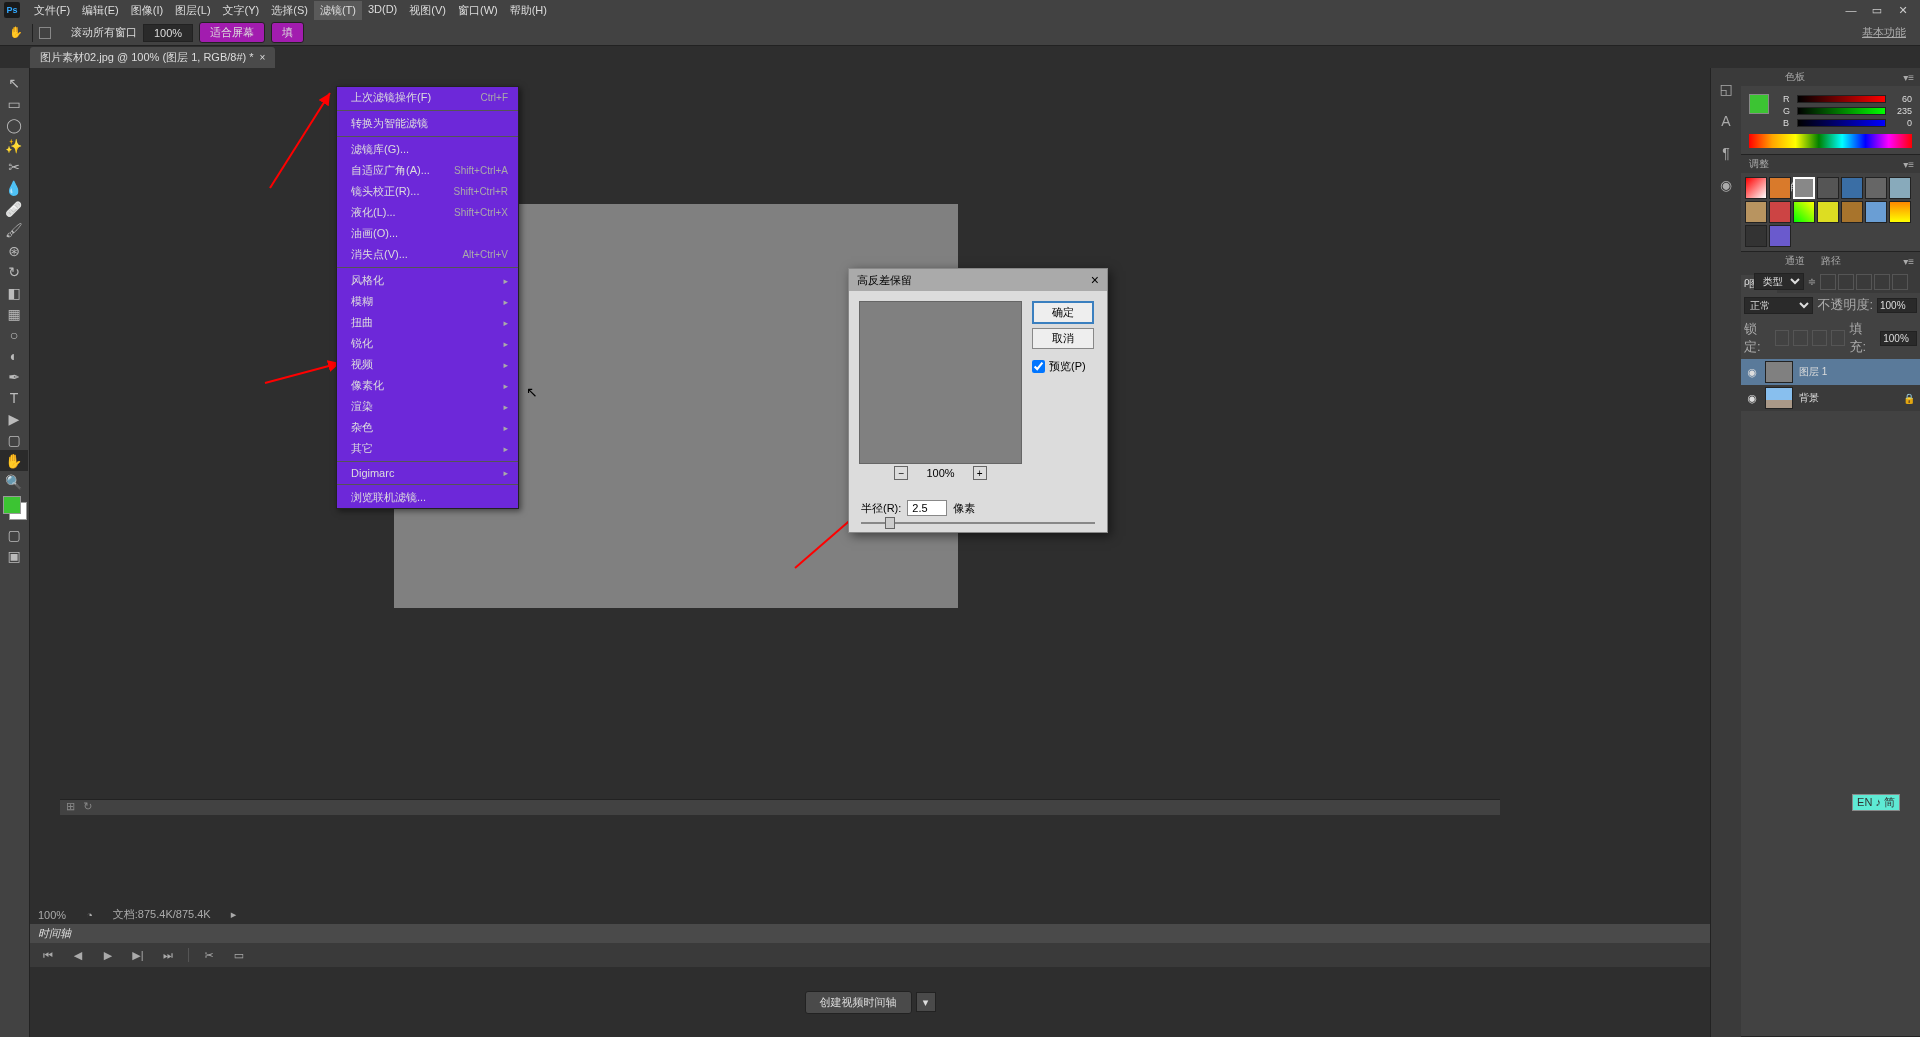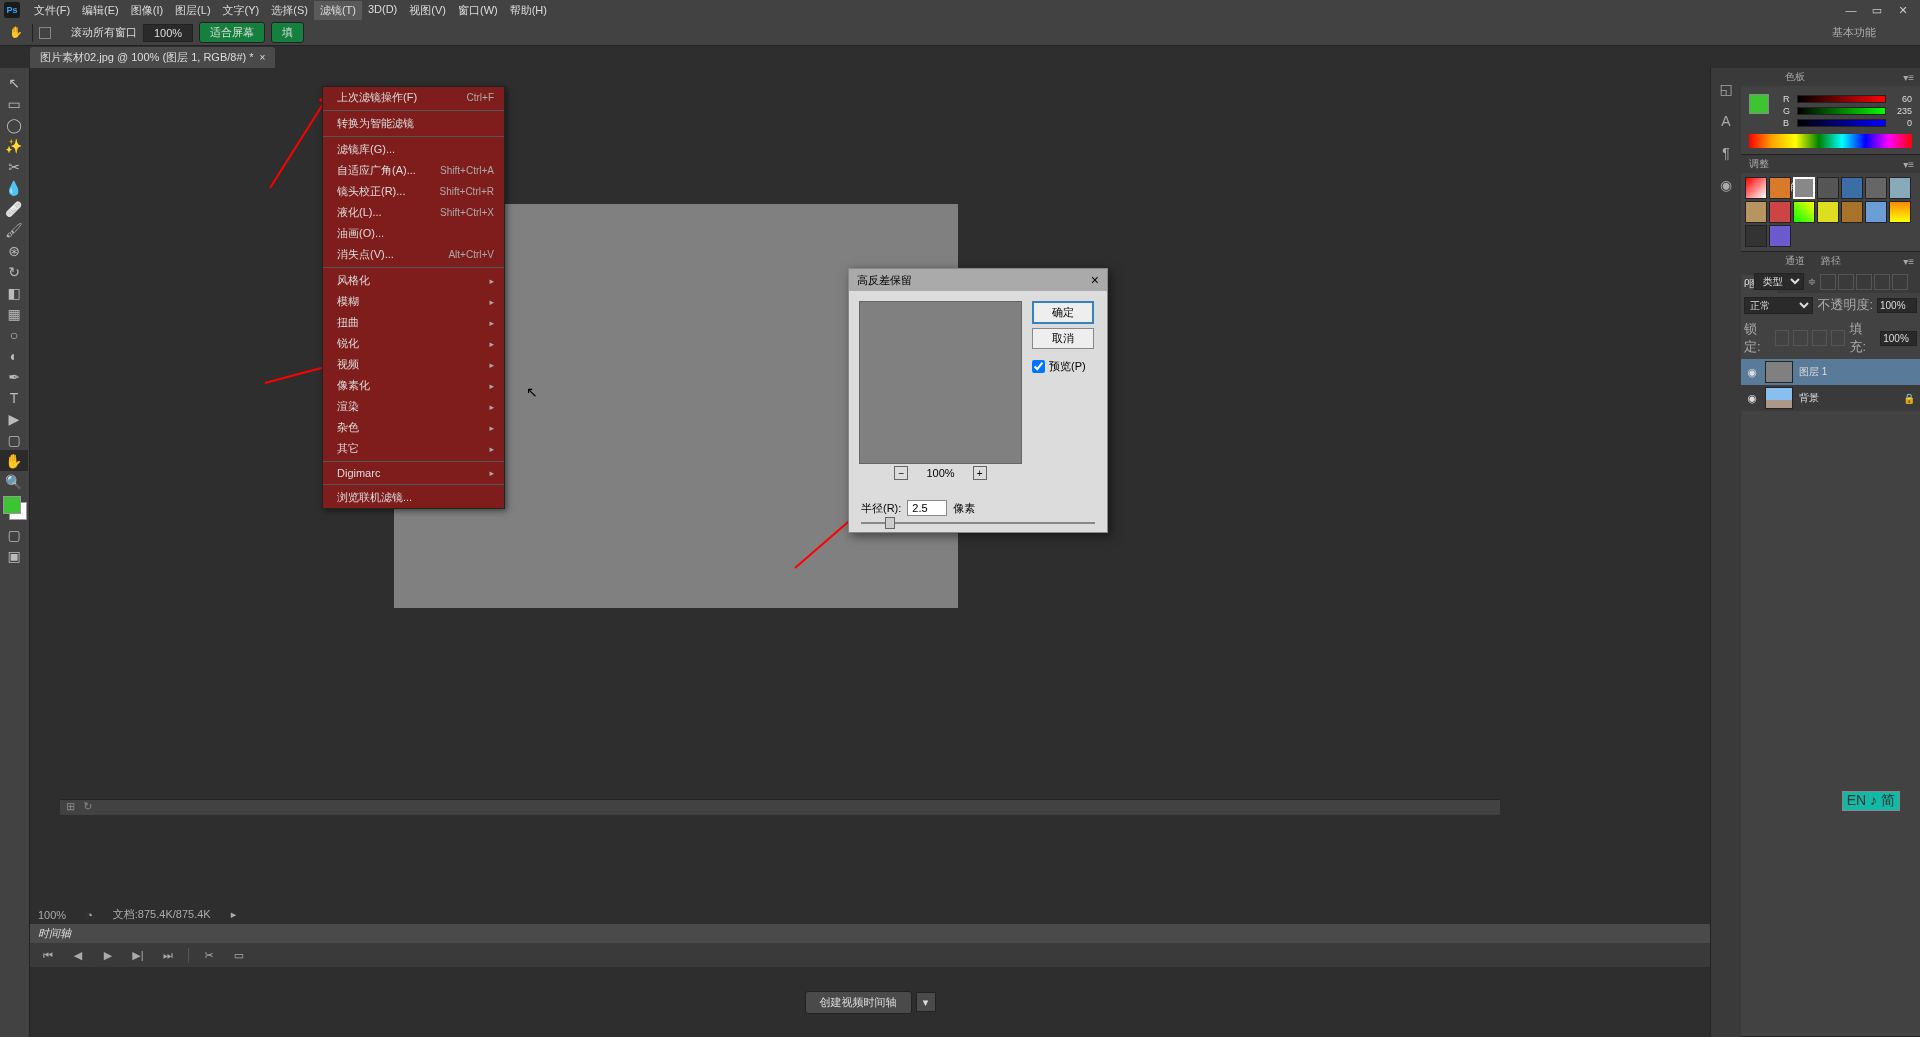--- a/index.html
+++ b/index.html
@@ -12,22 +12,22 @@
 .menu-item { padding: 2px 6px; color: #ddd; cursor: pointer; }
 .menu-item.active { background: #5a5a5a; }
 .window-controls { margin-left: auto; display: flex; }
 .win-btn { width: 26px; height: 18px; display: flex; align-items: center; justify-content: center; font-size: 11px; color: #ccc; }
 
 
 .options-bar { height: 26px; background: #424242; border-bottom: 1px solid #222; display: flex; align-items: center; padding: 0 6px; gap: 6px; }
 .tool-icon-small { width: 20px; height: 20px; display: flex; align-items: center; justify-content: center; }
 .option-check { display: flex; align-items: center; gap: 20px; }
 .option-input { background: #2a2a2a; border: 1px solid #222; color: #ddd; padding: 2px 6px; font-size: 11px; width: 50px; text-align: center; }
-.option-btn { background: #15803d; border: 1px solid #222; padding: 2px 10px; color: #ddd; font-size: 11px; border-radius: 3px; }
-.workspace-label { margin-left: auto; margin-right: 30px; color: #aaa; padding: 2px 8px; }
+.option-btn { background: #a21caf; border: 1px solid #222; padding: 2px 10px; color: #ddd; font-size: 11px; border-radius: 3px; }
+.workspace-label { margin-left: auto; color: #aaa; padding: 2px 8px; text-decoration: underline; }
 
 
 .tab-bar { height: 22px; background: #2e2e2e; display: flex; align-items: flex-end; padding-left: 30px; }
 .doc-tab { background: #4a4a4a; padding: 3px 10px; font-size: 11px; color: #ddd; border-radius: 3px 3px 0 0; display: flex; align-items: center; gap: 6px; }
 .tab-close { font-size: 10px; }
 
 
 .main-area { display: flex; height: calc(100% - 68px); }
 
 
@@ -36,21 +36,21 @@
 .tool-btn.active { background: #2a2a2a; }
 .color-swatch { width: 24px; height: 24px; margin: 4px auto; position: relative; }
 .fg-color { width: 18px; height: 18px; background: #3cc433; border: 1px solid #999; position: absolute; top: 0; left: 0; }
 .bg-color { width: 18px; height: 18px; background: #fff; border: 1px solid #999; position: absolute; bottom: 0; right: 0; }
 
 
 .canvas-area { flex: 1; position: relative; background: #2e2e2e; }
 .canvas { position: absolute; left: 364px; top: 136px; width: 564px; height: 404px; background: #808080; }
 
 
-.dropdown-menu { position: absolute; left: 292px; top: 18px; width: 183px; background: #7f1d1d; border: 1px solid #222; z-index: 100; box-shadow: 2px 2px 6px rgba(0,0,0,0.5); }
+.dropdown-menu { position: absolute; left: 306px; top: 18px; width: 183px; background: #6d28d9; border: 1px solid #222; z-index: 100; box-shadow: 2px 2px 6px rgba(0,0,0,0.5); }
 .menu-row { display: flex; align-items: center; padding: 3px 10px 3px 14px; color: #ddd; font-size: 11px; justify-content: space-between; }
 .menu-sep { height: 1px; background: #555; margin: 2px 0; }
 .menu-shortcut { color: #aaa; font-size: 10px; }
 .submenu-arrow { color: #aaa; font-size: 9px; }
 
 
 .dialog { position: absolute; left: 818px; top: 200px; width: 260px; background: #dcdcdc; border: 1px solid #888; z-index: 200; box-shadow: 3px 3px 10px rgba(0,0,0,0.5); }
 .dialog-title { background: #aaa; padding: 3px 8px; color: #000; font-size: 11px; display: flex; justify-content: space-between; align-items: center; }
 .dialog-close { color: #000; font-size: 14px; cursor: pointer; }
 .dialog-body { padding: 10px; display: flex; gap: 10px; color: #000; }
@@ -116,21 +116,21 @@
 .timeline-bar { background: #4a4a4a; padding: 2px 8px; font-size: 11px; font-style: italic; }
 .timeline-controls { display: flex; align-items: center; gap: 10px; padding: 4px 8px; background: #3a3a3a; }
 .tl-btn { width: 20px; height: 16px; display: flex; align-items: center; justify-content: center; color: #aaa; }
 .timeline-area { height: 70px; background: #2e2e2e; display: flex; align-items: center; justify-content: center; }
 .create-timeline-btn { background: #4a4a4a; border: 1px solid #222; padding: 3px 14px; color: #ddd; font-size: 11px; border-radius: 3px; }
 .dropdown-arrow-btn { width: 20px; height: 20px; background: #4a4a4a; border: 1px solid #222; display: flex; align-items: center; justify-content: center; }
 
 
 .arrow { position: absolute; pointer-events: none; }
 
-.ime-badge { position: absolute; right: 20px; bottom: 226px; background: #14b8a6; border: 1px solid #888; padding: 0 4px; font-size: 14px; color: #333; display: flex; align-items: center; gap: 4px; }
+.ime-badge { position: absolute; right: 20px; bottom: 226px; background: #5eead4; border: 1px solid #888; padding: 0 4px; font-size: 11px; color: #333; display: flex; align-items: center; gap: 4px; }
 
 .cursor { position: absolute; left: 496px; top: 316px; font-size: 14px; color: #000; pointer-events: none; }
 
 
 .footer-strip { position: absolute; left: 30px; bottom: 222px; right: 210px; height: 16px; background: #424242; border-top: 1px solid #222; color:#888; font-size:11px; padding-left:6px; display:flex; gap:8px; }
 </style>
 </head>
 <body>
 
 <div class="title-bar">

